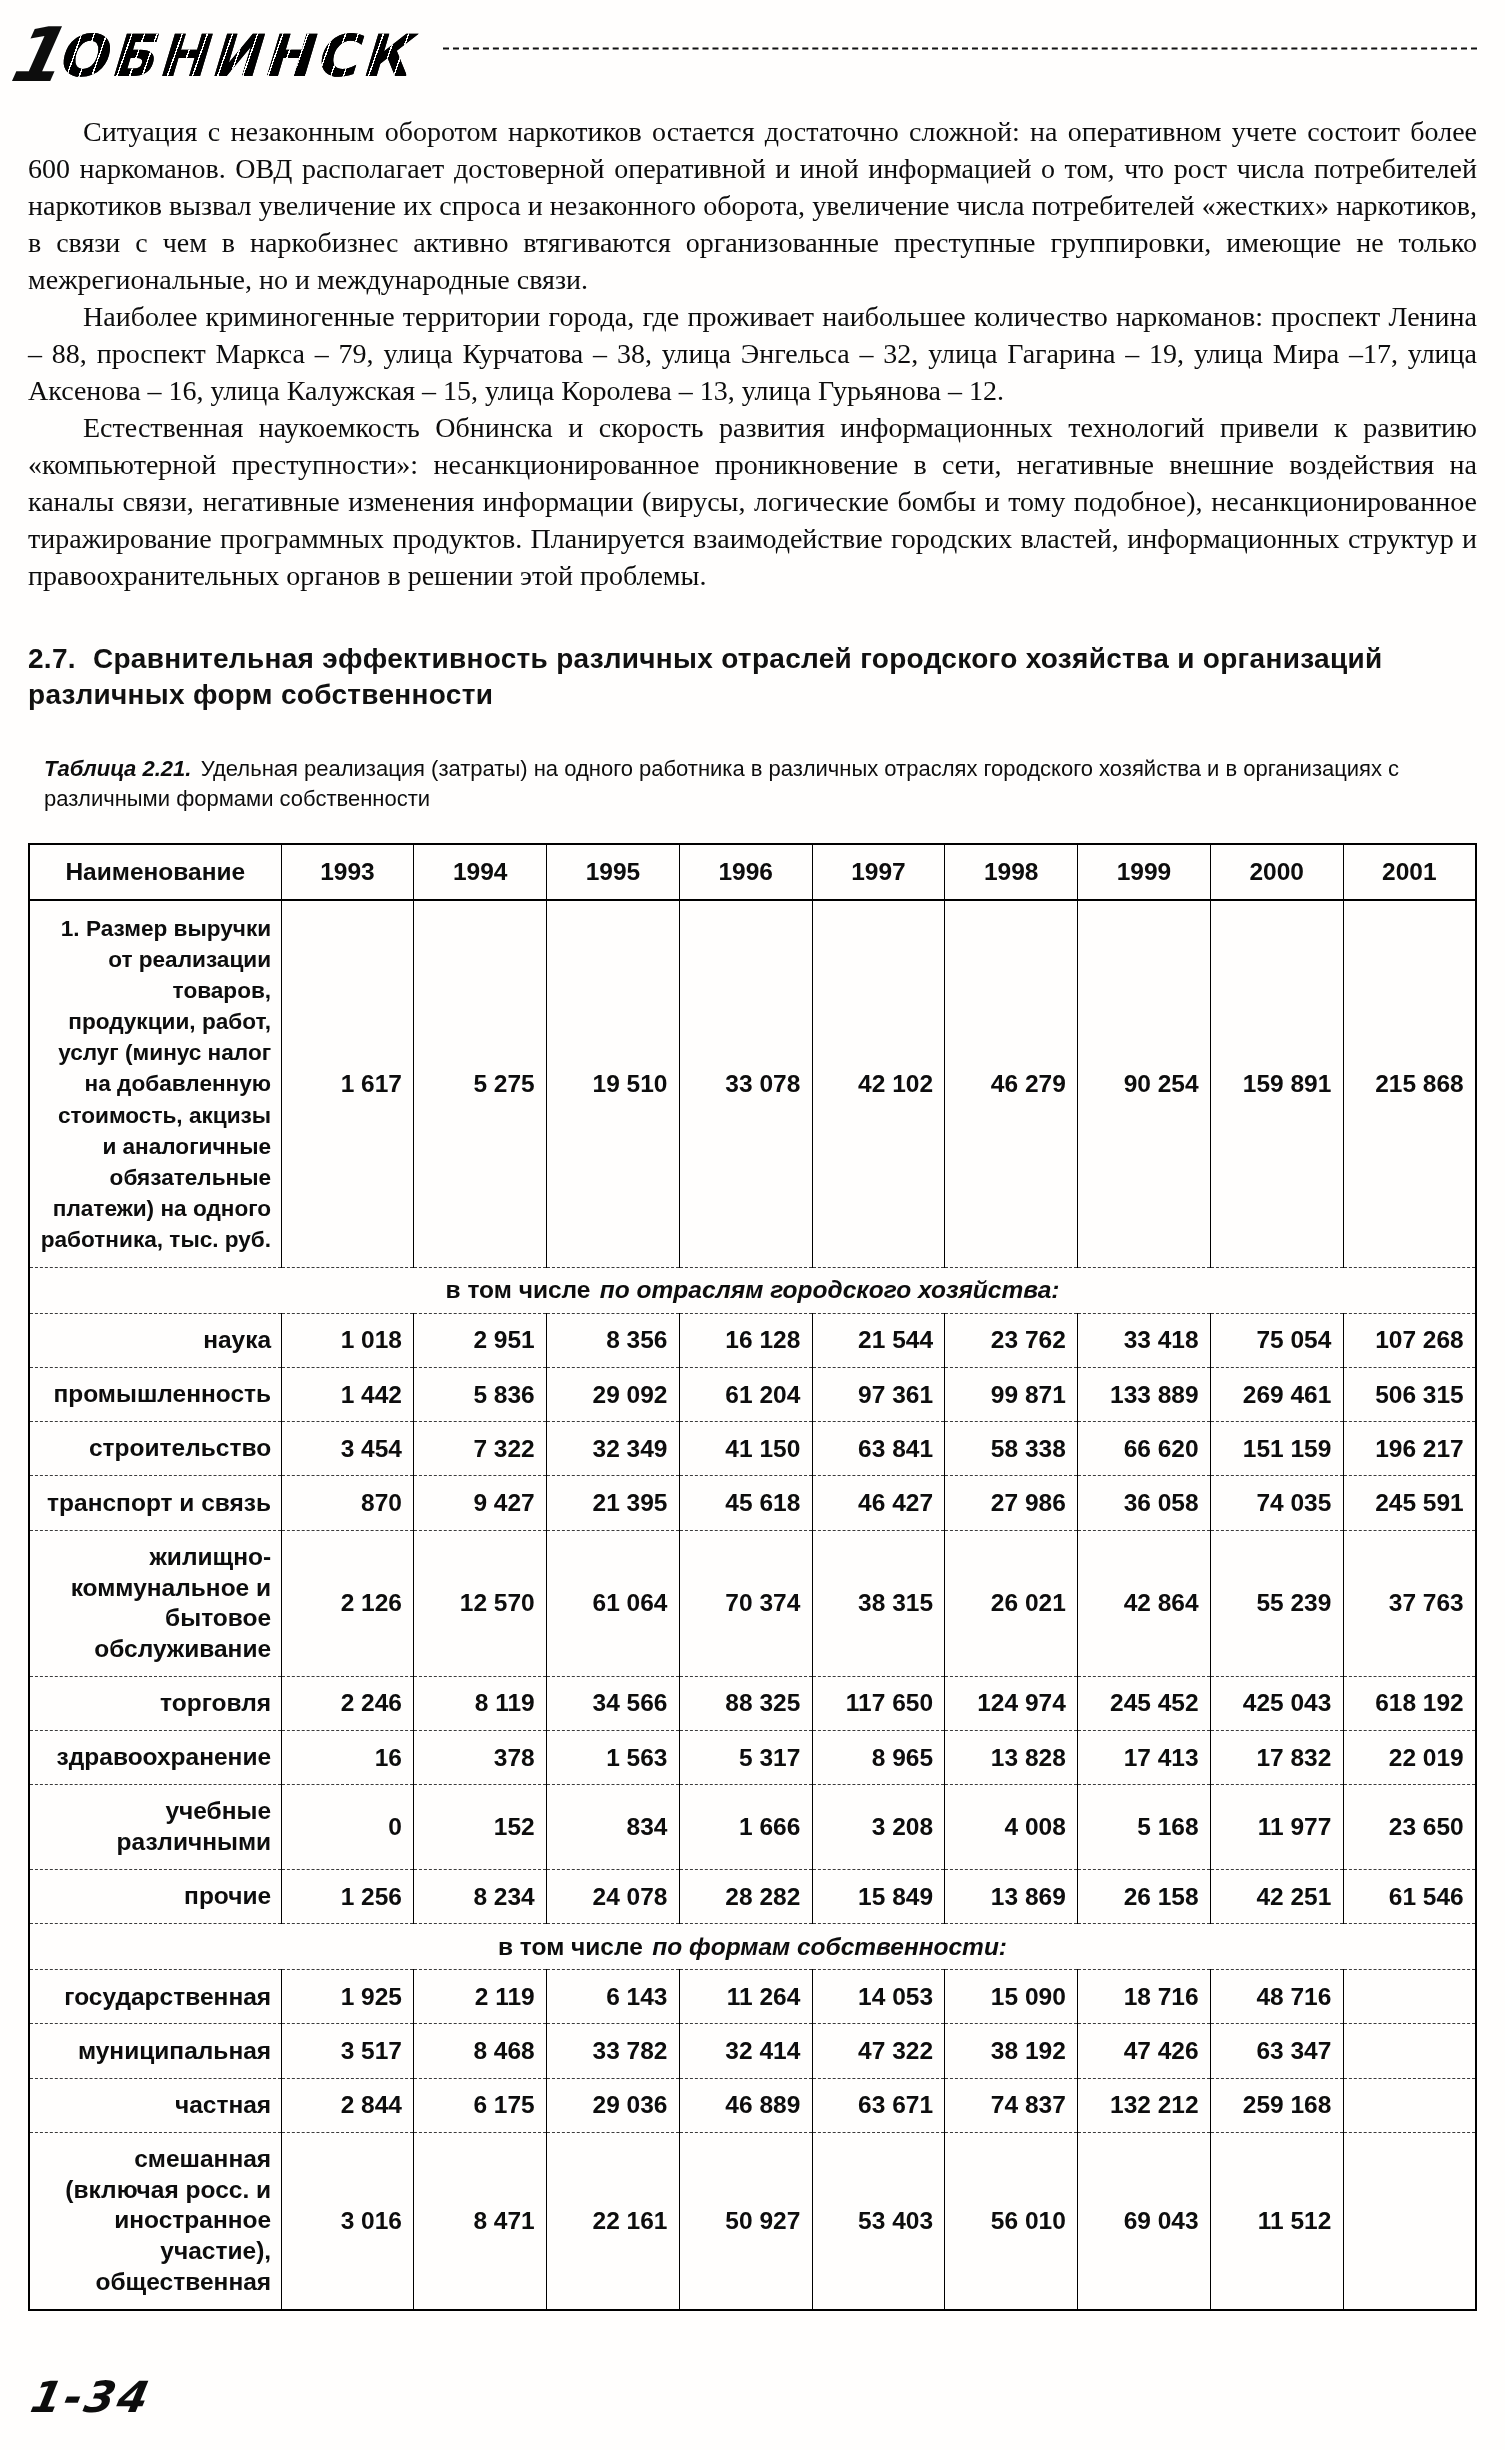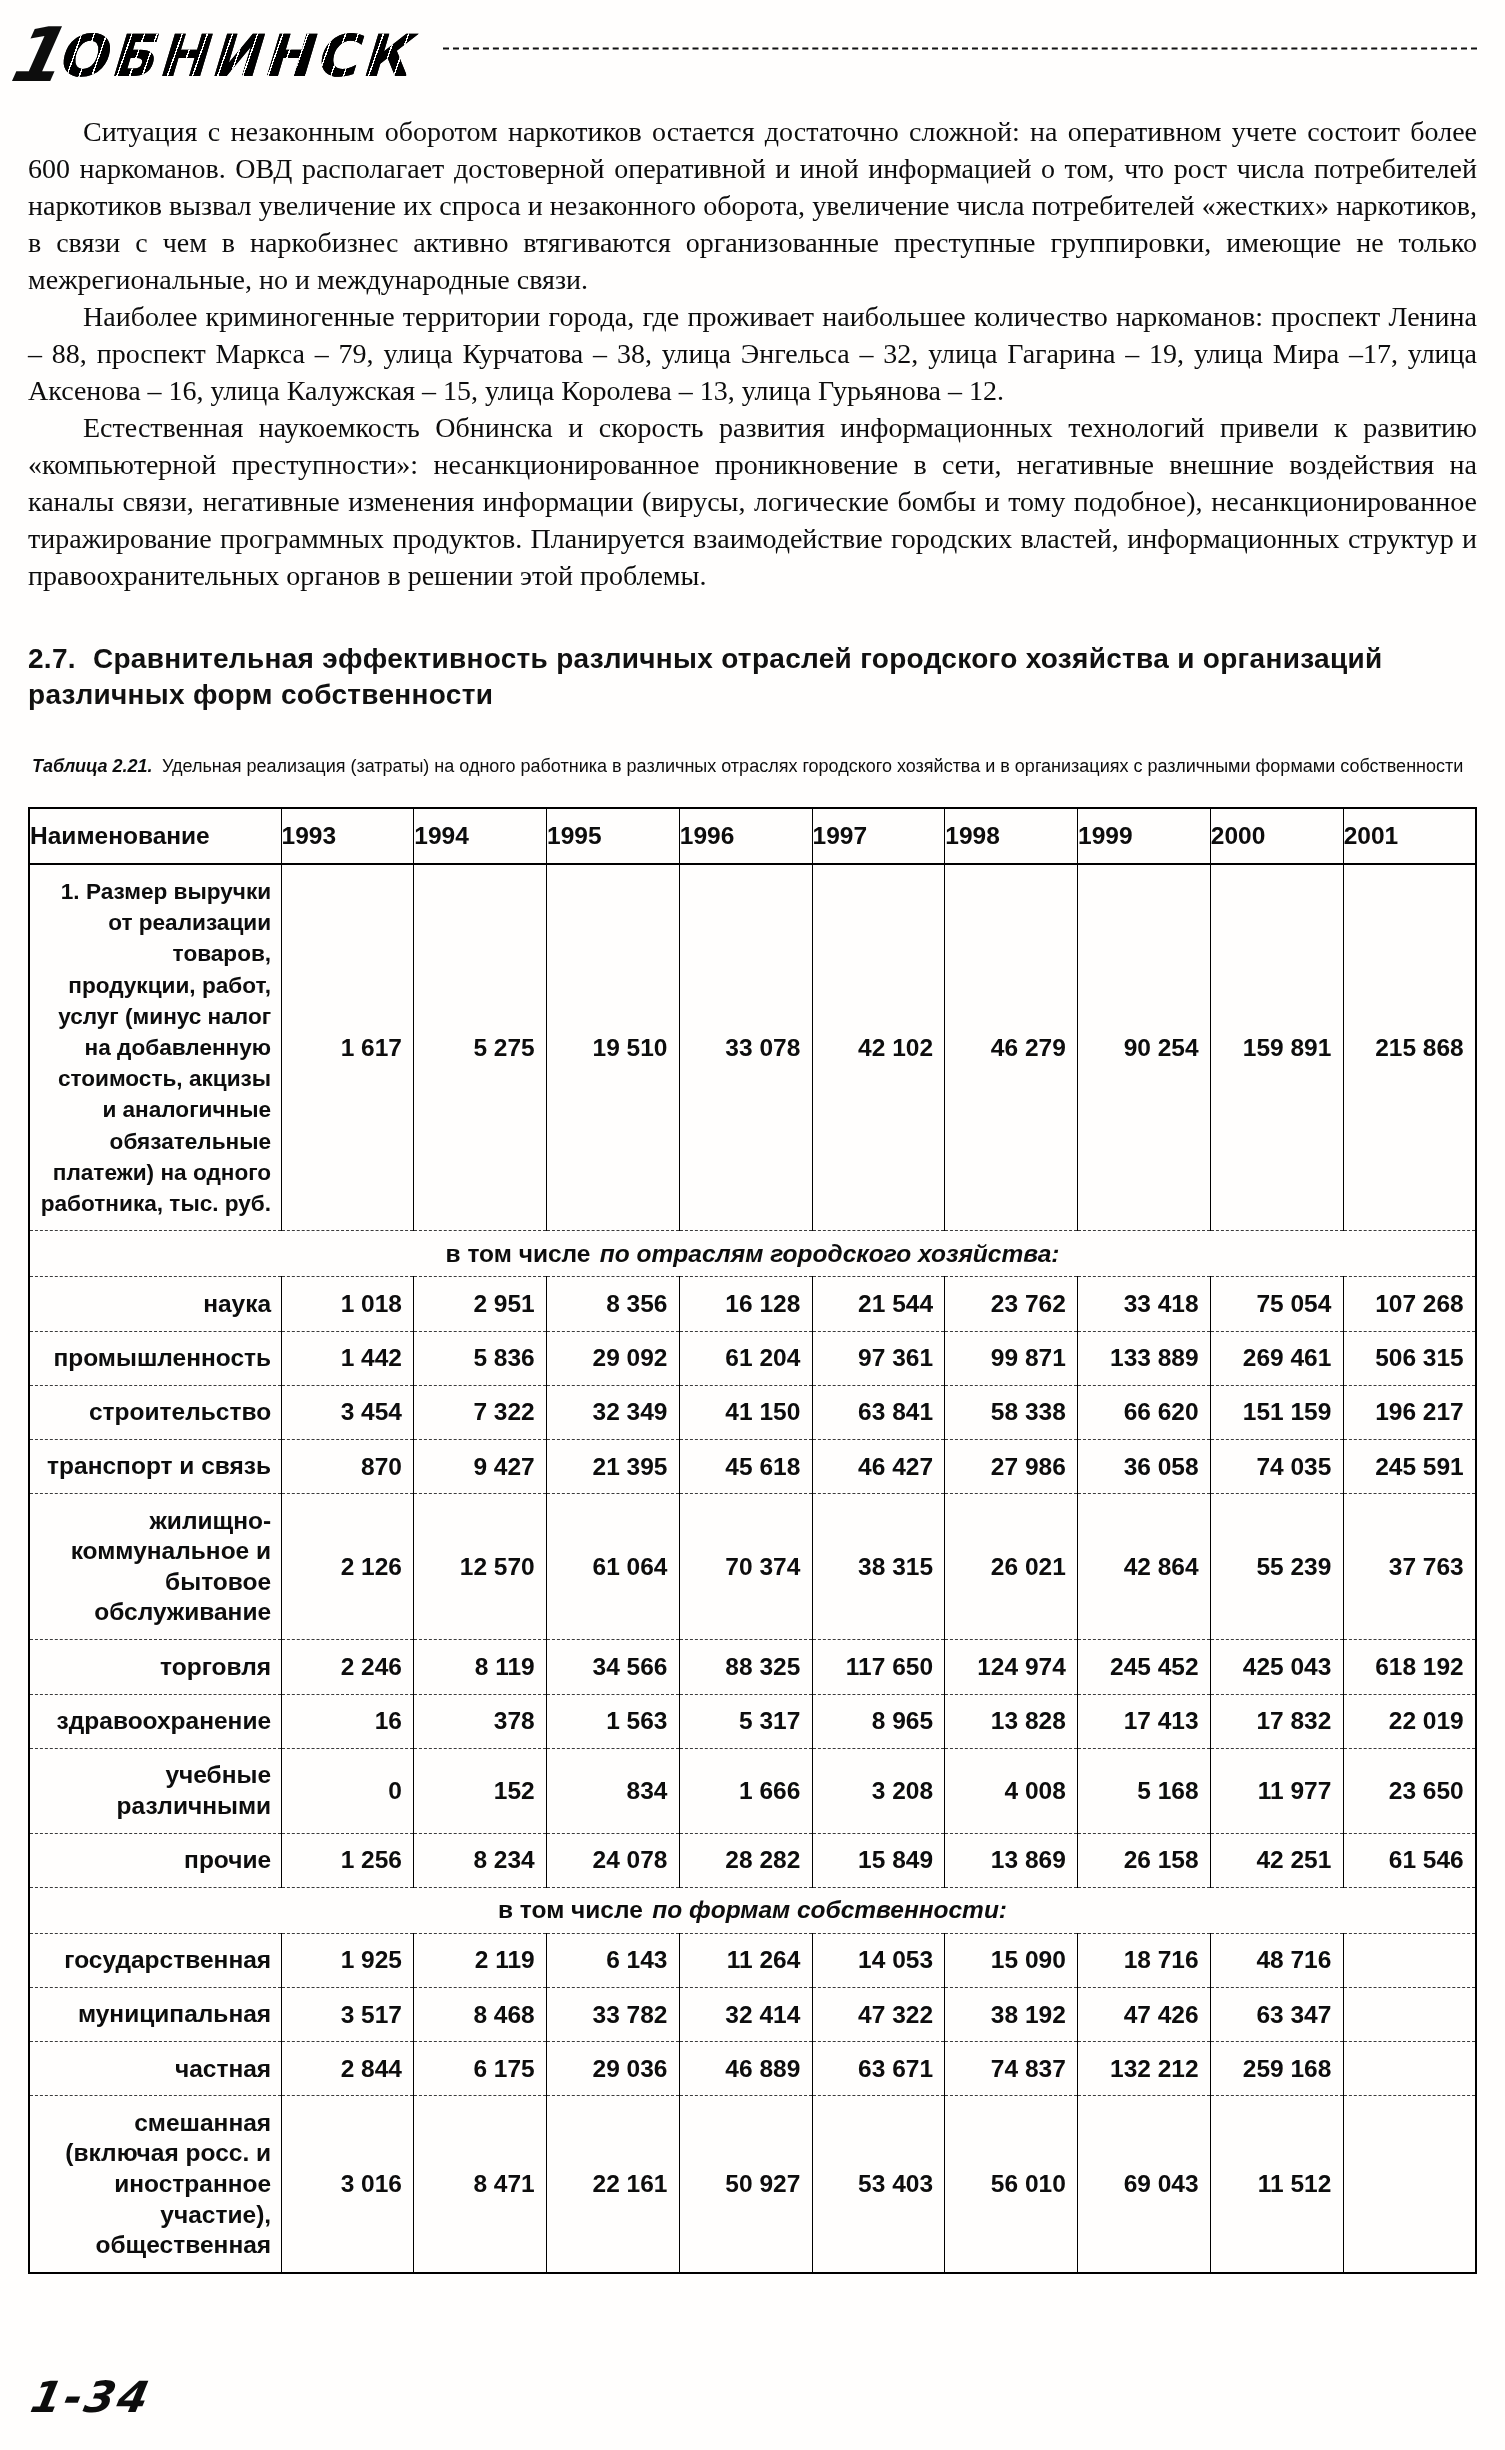--- a/index.html
+++ b/index.html
@@ -75,40 +75,40 @@
     line-height: 1.28;
     letter-spacing: 0.3px;
     margin: 47px 0 0 0;
     color: #111;
   }
   .section-heading .sec-num { margin-right: 17px; }
 
   
   .table-caption {
     font-family: "Liberation Sans", sans-serif;
-    font-size: 18px;
+    font-size: 22px;
     line-height: 1.4;
-    margin: 41px 0 0 4px;
+    margin: 41px 0 0 16px;
   }
   .cap-label { font-weight: 700; font-style: italic; margin-right: 9.4px; }
 
   
   table.data-table {
     width: 100%;
     margin-top: 28px;
     border-collapse: collapse;
     table-layout: fixed;
     border: 2.8px solid #000;
     font-family: "Liberation Sans", sans-serif;
   }
   col.col-name { width: 252px; }
   .data-table th {
     font-size: 24.5px;
     font-weight: 700;
-    text-align: left;
+    text-align: center;
     padding: 13px 0;
     border-left: 1.9px solid #000;
     border-bottom: 2.8px solid #000;
   }
   .data-table td {
     border-left: 1.9px solid #000;
     border-top: 1.9px dashed #3c3c3c;
     font-size: 24.5px;
     font-weight: 700;
     vertical-align: middle;

